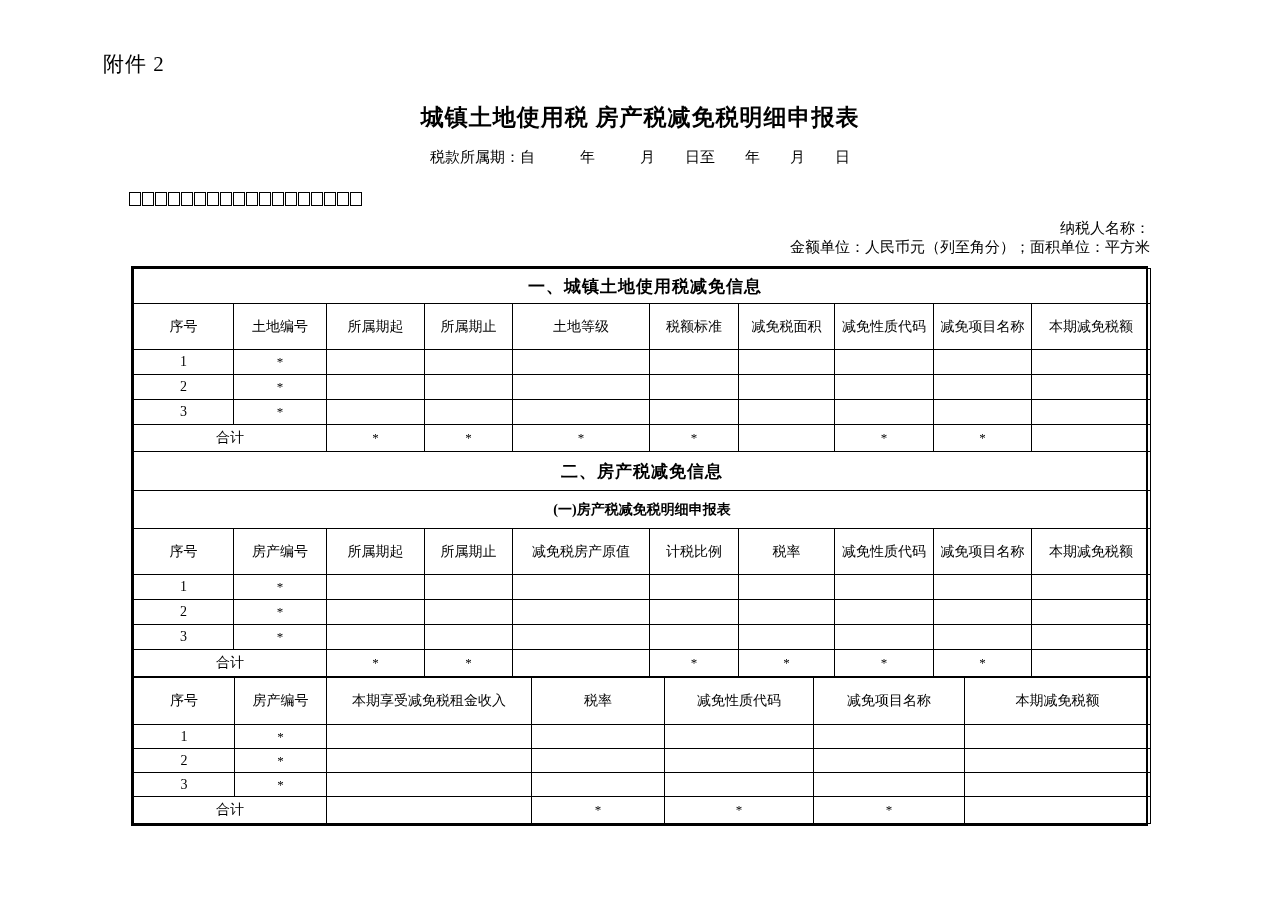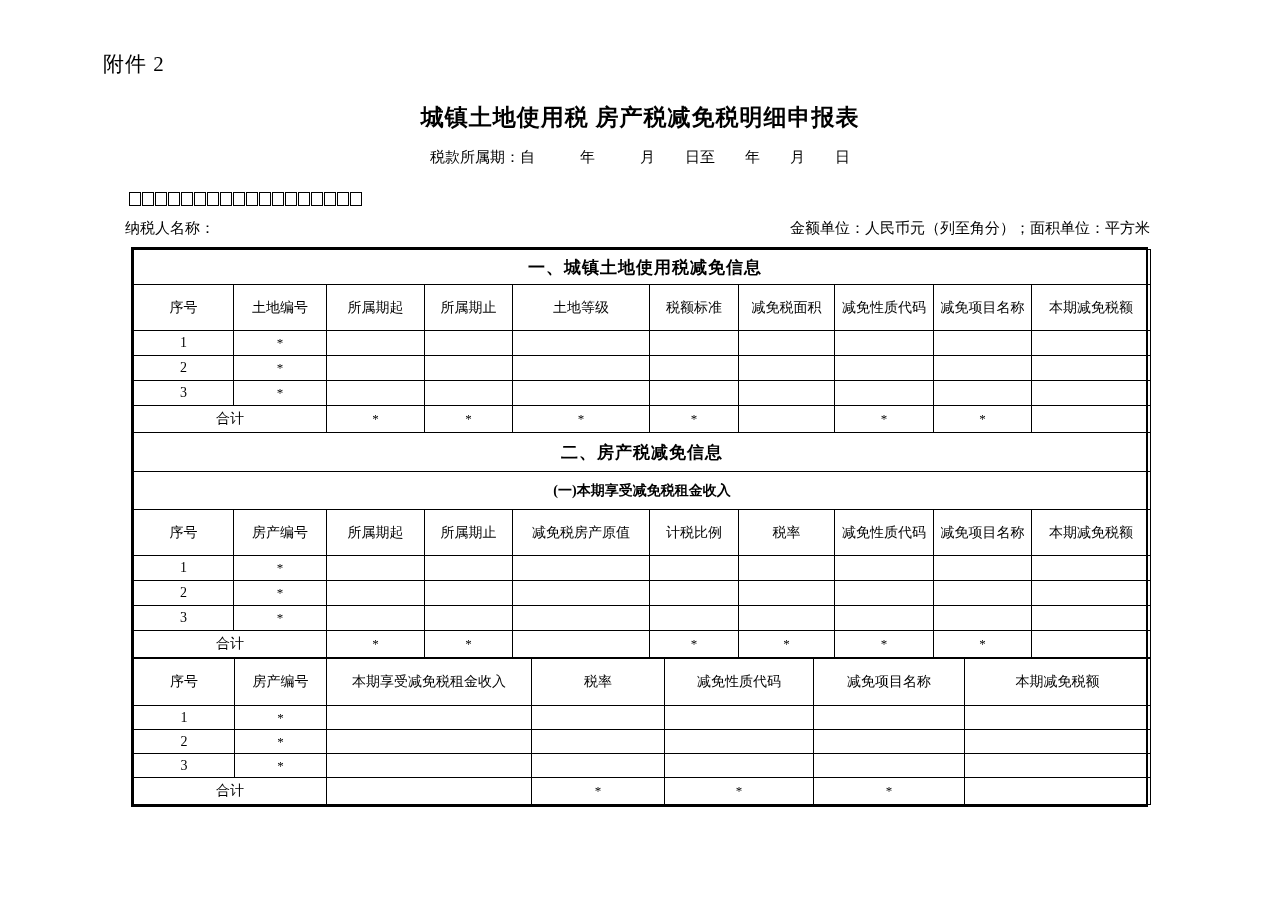--- a/index.html
+++ b/index.html
@@ -39,20 +39,21 @@
     width: 12px; height: 14px;
     border: 1px solid #000;
     margin-right: 1px;
   }
   .name-row {
     margin: 13px 130px 0 125px;
     font-size: 15px;
     display: flex;
     justify-content: space-between;
     align-items: flex-end;
+    flex-direction: column;
   }
   .form-box {
     margin: 9px 0 0 131px;
     width: 1017px;
     border: 2px solid #000;
   }
   table {
     border-collapse: collapse;
     table-layout: fixed;
     width: 100%;
@@ -197,21 +198,21 @@
       <td class="star">*</td>
       <td class="star">*</td>
       <td class="star"></td>
     </tr>
 
     <tr class="h-sec2">
       <td colspan="10" class="sec-title">二、房产税减免信息</td>
     </tr>
 
     <tr class="h-sub">
-      <td colspan="10" class="sub-title">(一)本期享受减免税租金收入</td>
+      <td colspan="10" class="sub-title">(一)房产税减免税明细申报表</td>
     </tr>
 
     <tr class="h-head">
       <td>序号</td>
       <td>房产编号</td>
       <td>所属期起</td>
       <td>所属期止</td>
       <td>减免税房产原值</td>
       <td>计税比例</td>
       <td>税率</td>

